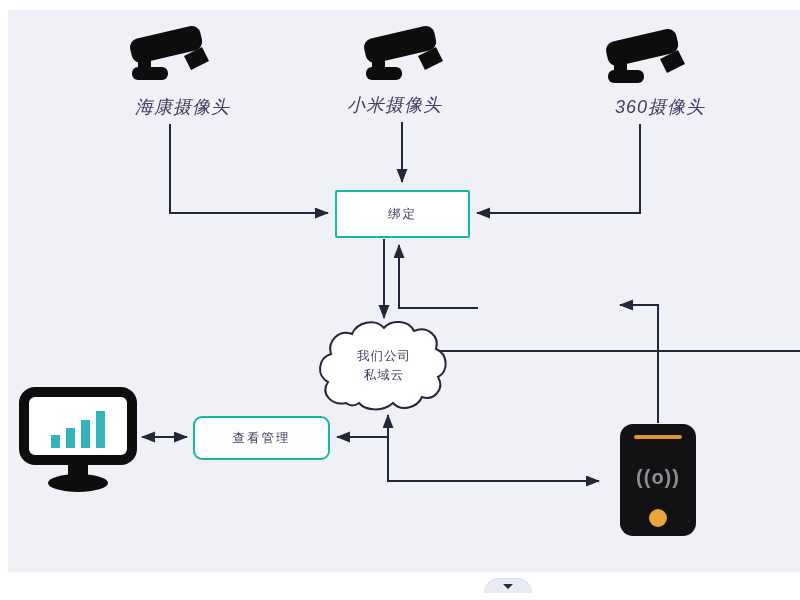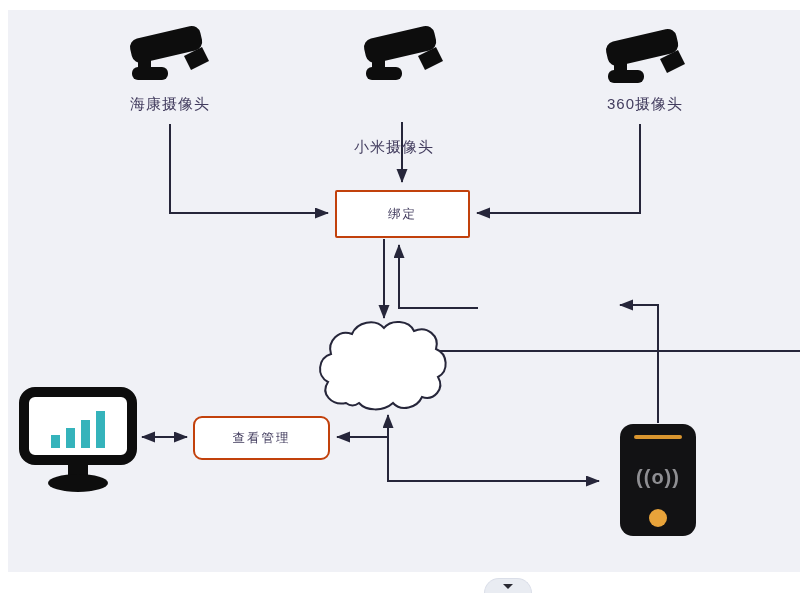--- a/index.html
+++ b/index.html
@@ -6,25 +6,26 @@
   body{
     width:800px;height:600px;overflow:hidden;
     font-family:"Liberation Sans", sans-serif;
     background:#ffffff;position:relative;
   }
   .stage{position:absolute;left:0;top:0;width:800px;height:600px;}
   .canvas-bg{position:absolute;left:8px;top:10px;width:792px;height:562px;background:#f0f1f6;}
   .edges{position:absolute;left:0;top:0;width:800px;height:600px;pointer-events:none;}
 
   .node-label{
-    position:absolute;color:#423c5e;font-size:15px;text-align:center;
+    position:absolute;color:#423c5e;font-size:18px;text-align:right;
     letter-spacing:1px;
+    font-style:italic;
   }
   .box{
-    position:absolute;background:#ffffff;border:2px solid #c2410c;
+    position:absolute;background:#ffffff;border:2px solid #14b8a6;
     display:flex;align-items:center;justify-content:center;
     color:#423c5e;font-size:12.5px;letter-spacing:2px;box-sizing:border-box;
   }
   .box.sharp{border-radius:2px;}
   .box.round{border-radius:9px;}
 
   .icon-wrap{position:absolute;}
 
   .cloud-text{
     position:absolute;left:334px;top:347px;width:100px;
@@ -118,30 +119,34 @@
   <div class="icon-wrap" style="left:600px;top:23px;">
     <svg width="92" height="70" viewBox="0 0 92 70" fill="#0d0d0d">
       <rect x="6" y="12" width="72" height="25" rx="9" transform="rotate(-13 42 24)"></rect>
       <polygon points="60,36 78,27 85,41 67,50"></polygon>
       <rect x="14" y="34" width="13" height="17"></rect>
       <rect x="8" y="47" width="36" height="13" rx="6"></rect>
     </svg>
   </div>
 
   <div class="node-label" style="left:110px;top:95px;width:120px;">海康摄像头</div>
-  <div class="node-label" style="left:334px;top:93px;width:120px;margin-top:45px;">小米摄像头</div>
+  <div class="node-label" style="left:322px;top:93px;width:120px;">小米摄像头</div>
   <div class="node-label" style="left:585px;top:95px;width:120px;">360摄像头</div>
 
   <div class="box sharp" style="left:335px;top:190px;width:135px;height:48px;">
     <span>绑定</span>
   </div>
   <div class="box round" style="left:193px;top:416px;width:137px;height:44px;">
     <span>查看管理</span>
   </div>
 
+  <div class="cloud-text">
+    <div>我们公司</div>
+    <div>私域云</div>
+  </div>
 
   <div class="icon-wrap" style="left:18px;top:386px;">
     <svg width="120" height="108" viewBox="0 0 120 108">
       <rect x="6" y="6" width="108" height="68" rx="11" fill="#ffffff" stroke="#0d0d0d" stroke-width="10"></rect>
       <g fill="#35b3bb">
         <rect x="33" y="49" width="9" height="13"></rect>
         <rect x="48" y="42" width="9" height="20"></rect>
         <rect x="63" y="34" width="9" height="28"></rect>
         <rect x="78" y="25" width="9" height="37"></rect>
       </g>

